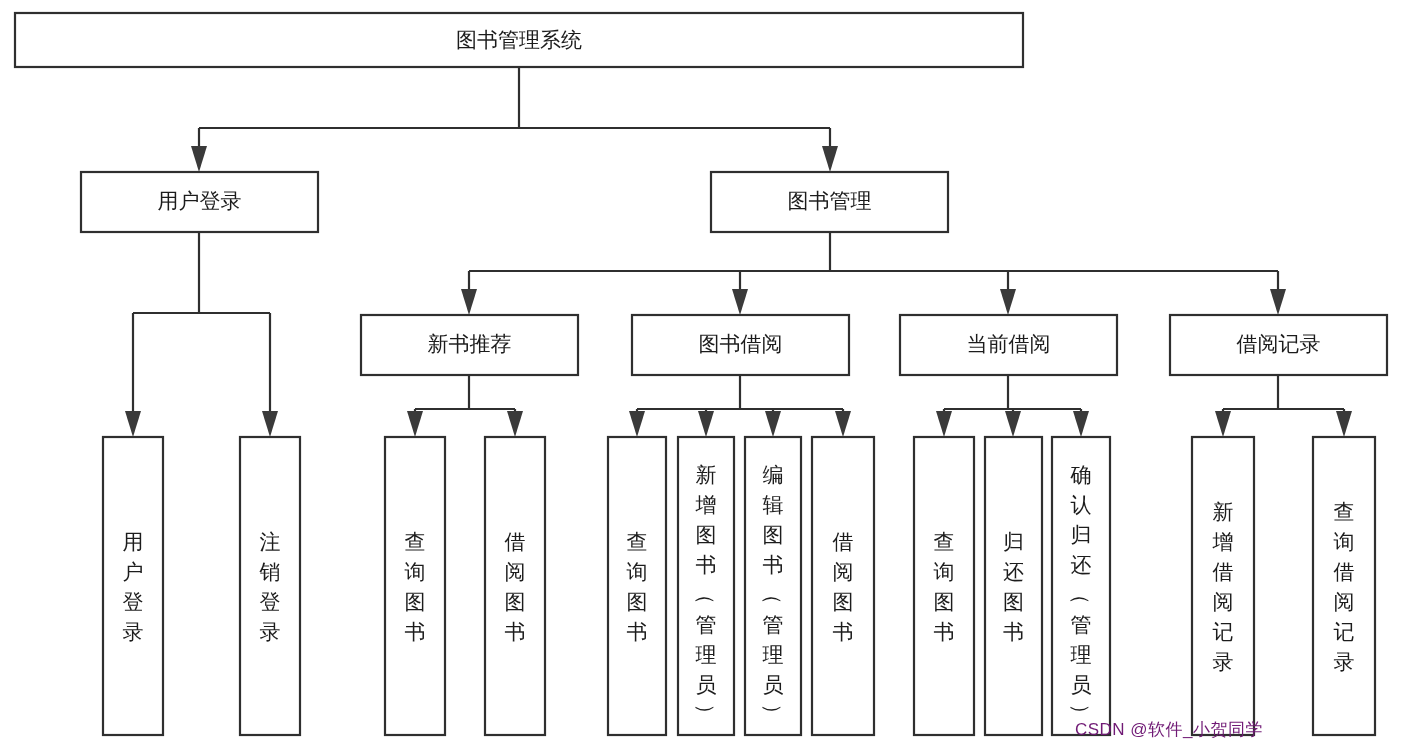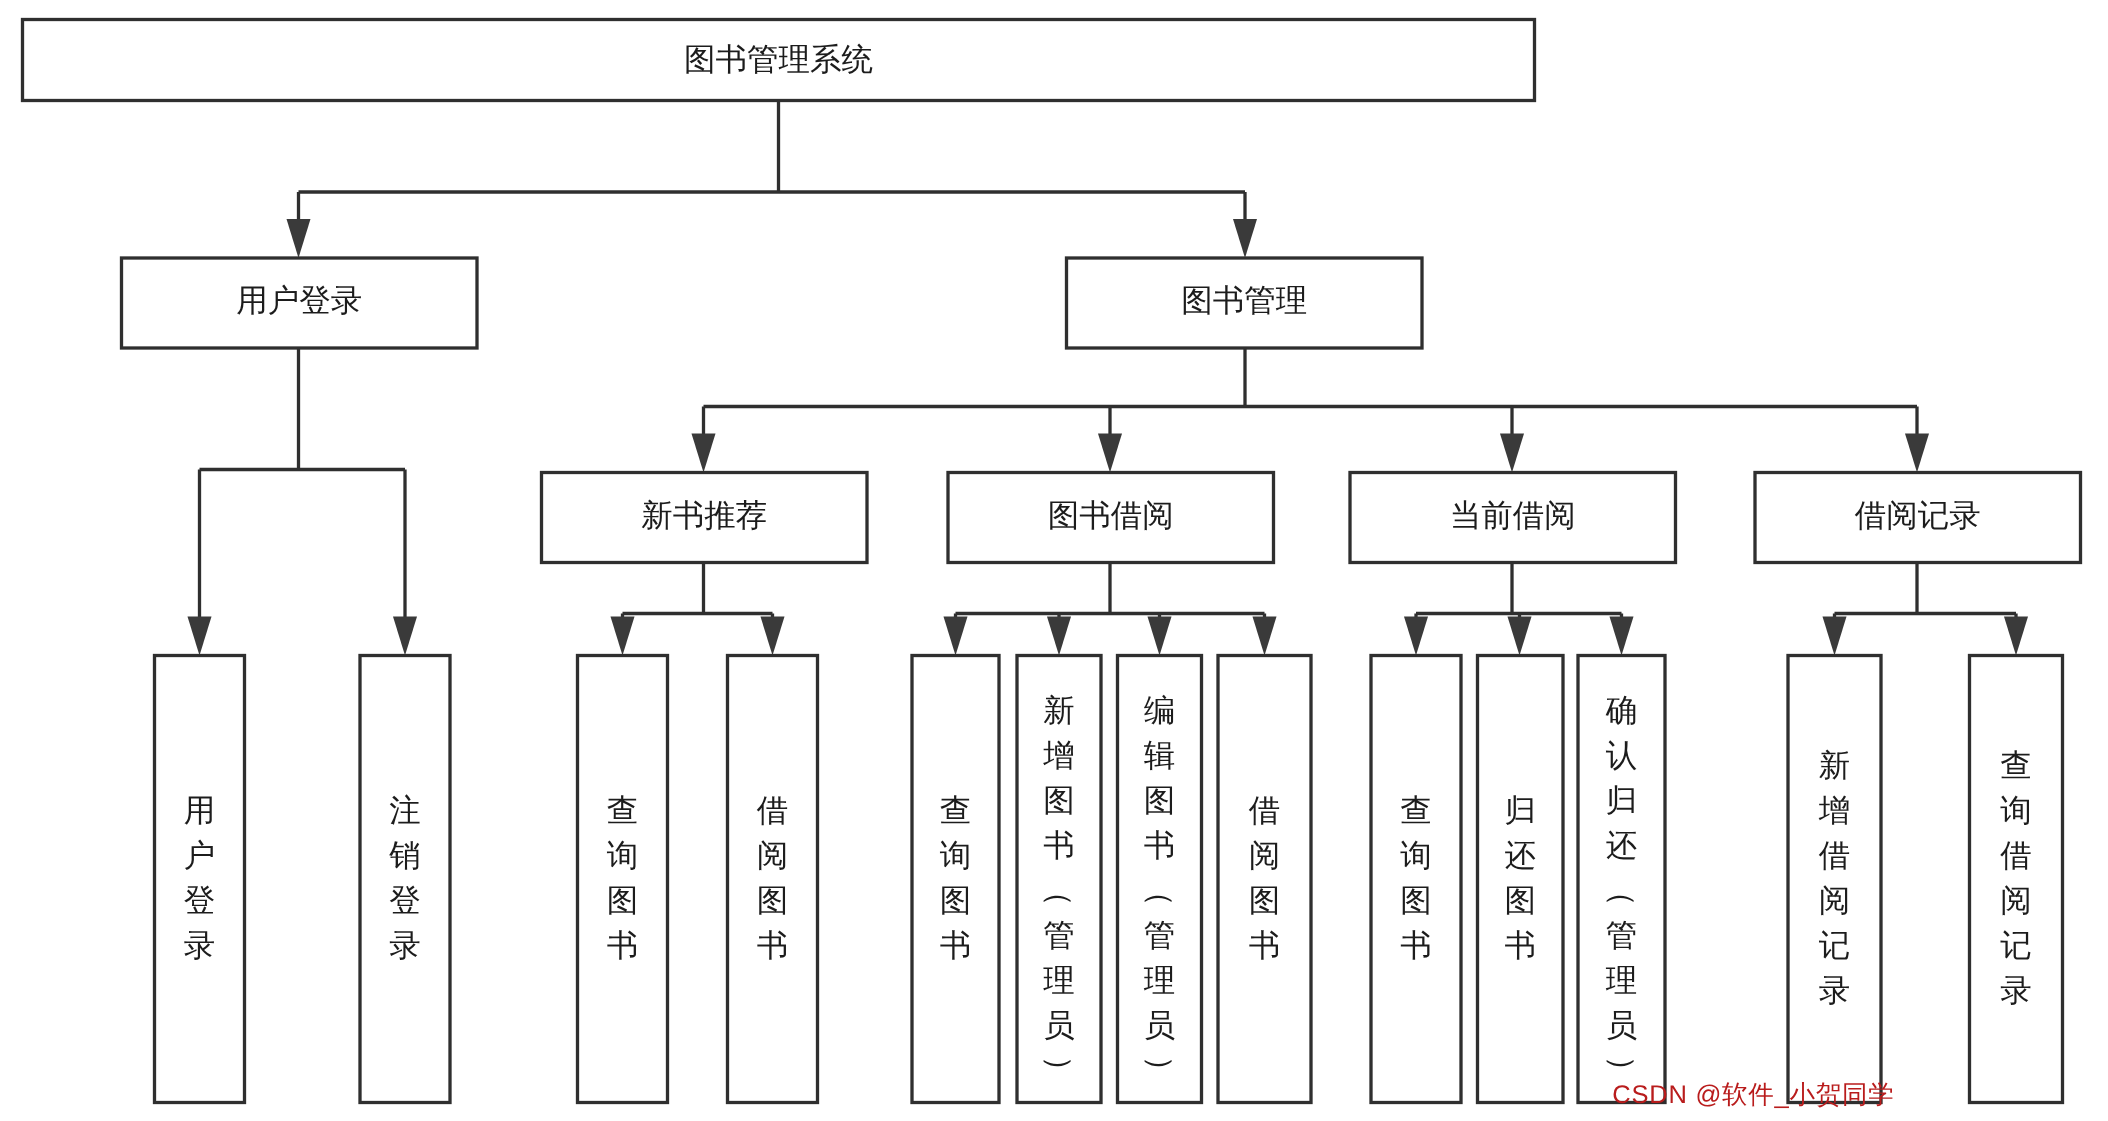--- a/index.html
+++ b/index.html
@@ -54,21 +54,21 @@
     font-size: 21px;
     fill: #1c1c1c;
     text-anchor: middle;
   }
   .watermark-text {
     position: absolute;
     right: 8px;
     bottom: 6px;
     font-family: "Liberation Sans", "DejaVu Sans", sans-serif;
     font-size: 17px;
-    color: #b91c1c;
+    color: #701a75;
     letter-spacing: 0.5px;
     white-space: nowrap;
     user-select: none;
   }
 </style>
 </head>
 <body>
 
 <div id="diagram-root">
 

